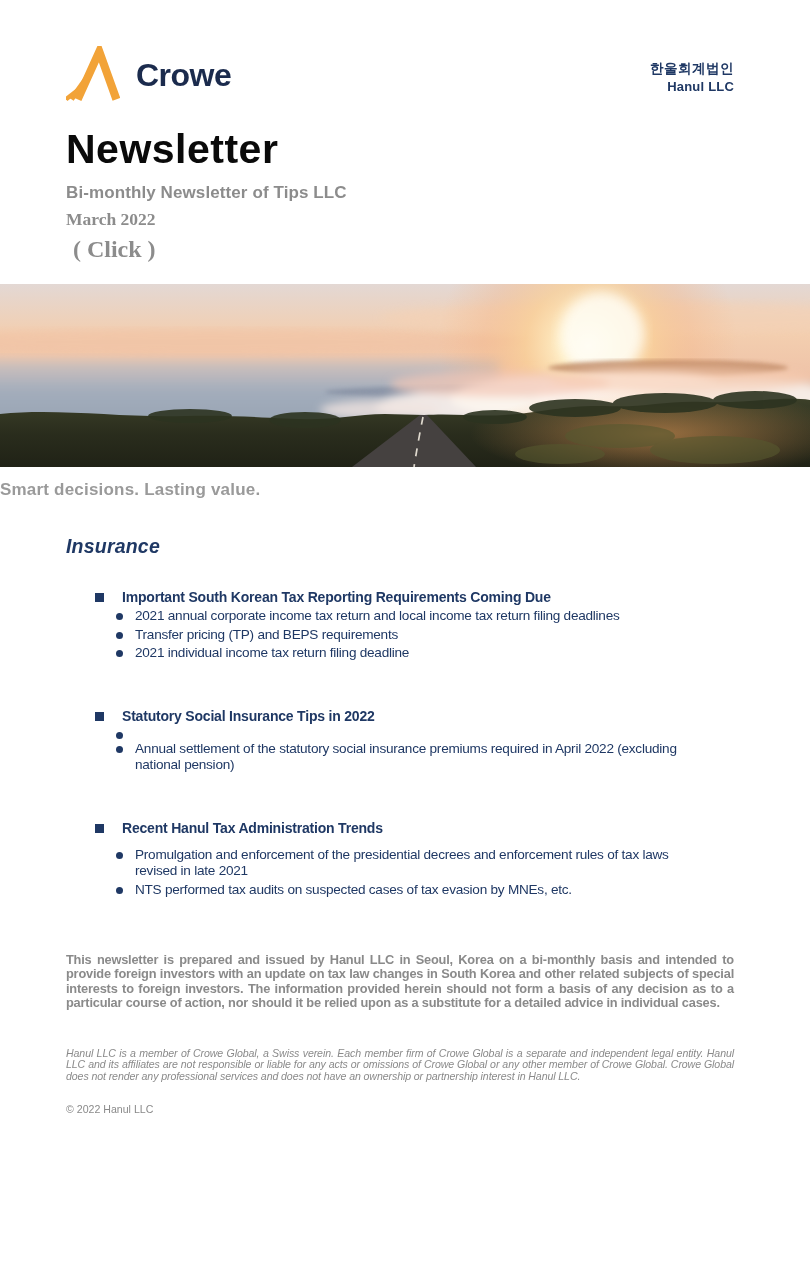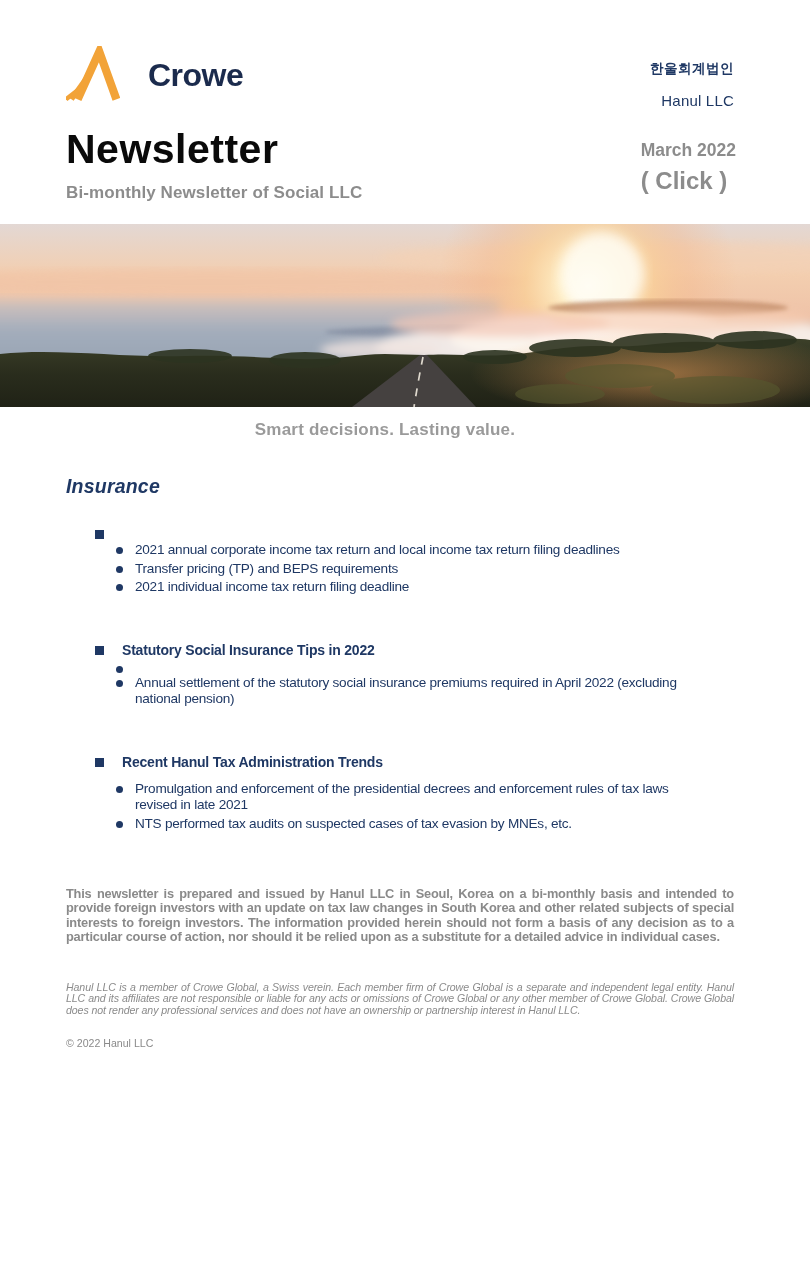--- a/index.html
+++ b/index.html
@@ -9,46 +9,47 @@
   }
   .page {
     position:relative; width:810px; height:1270px; background:#fff;
     font-family:"Liberation Sans", sans-serif; overflow:hidden; margin:0 auto;
   }
   
   .header {
     display:flex; justify-content:space-between; align-items:flex-start;
     padding:46px 76px 0 66px; height:112px;
   }
-  .logo { display:flex; align-items:center; gap:28px; }
+  .logo { display:flex; align-items:center; gap:16px; }
   .logo-mark { width:54px; height:58px; }
   .logo-word {
     font-size:32px; font-weight:700; color:var(--logo-navy); letter-spacing:-0.5px;
   }
   .firm-block { text-align:right; margin-top:14px; color:var(--navy); }
   .firm-kr { font-size:13.5px; font-weight:700; letter-spacing:0.5px; }
-  .firm-en { font-size:15px; font-weight:400; margin-top:14px; letter-spacing:0.2px; }
+  .firm-en { font-size:13px; font-weight:700; margin-top:1px; letter-spacing:0.2px; }
   
   .title-row {
     display:flex; justify-content:space-between; align-items:flex-start;
     padding:14px 74px 0 66px;
+    flex-direction:column;
   }
   .nl-title {
     font-size:41px; font-weight:700; color:#0a0a0a; letter-spacing:0.5px;
   }
   .nl-sub {
     font-size:17px; font-weight:700; color:var(--gray); margin-top:10px; letter-spacing:0.1px;
   }
-  .date-block { text-align:left; margin-top:14px; color:var(--gray); }
+  .date-block { text-align:right; margin-top:6px; color:var(--gray);font-family:Liberation Serif, serif; }
   .date-line { font-size:17.5px; font-weight:700; }
   .click-line { font-size:24px; font-weight:700; margin-top:6px; cursor:pointer; }
   
   .hero { margin-top:21px; width:810px; height:183px; overflow:hidden; line-height:0; }
   .tagline {
-    text-align:center; padding-right:40px; margin-top:13px;
+    text-align:left; padding-right:40px; margin-top:13px;
     font-size:17px; font-weight:700; color:#9a9a9a; letter-spacing:0.2px;
   }
   
   .contents-heading {
     margin:35px 0 0 66px; font-size:19.5px; font-weight:700; font-style:italic;
     color:var(--navy); letter-spacing:0.2px;
   }
   .toc { margin-top:31px; }
   .toc-section { margin-bottom:46px; }
   .toc-title-row { display:flex; align-items:baseline; padding-left:95px; }
@@ -103,21 +104,21 @@
     </div>
     <div class="firm-block">
       <div class="firm-kr">한울회계법인</div>
       <div class="firm-en">Hanul LLC</div>
     </div>
   </div>
 
   <div class="title-row">
     <div>
       <div class="nl-title">Newsletter</div>
-      <div class="nl-sub">Bi-monthly Newsletter of Social LLC</div>
+      <div class="nl-sub">Bi-monthly Newsletter of Tips LLC</div>
     </div>
     <div class="date-block">
       <div class="date-line">March 2022</div>
       <div class="click-line">( Click )</div>
     </div>
   </div>
 
   <div class="hero">
     <svg width="810" height="183" viewBox="0 0 810 183" preserveAspectRatio="none">
       <defs>
@@ -207,20 +208,21 @@
   </div>
 
   <div class="tagline">Smart decisions. Lasting value.</div>
 
   <div class="contents-heading">Insurance</div>
 
   <div class="toc">
     <div class="toc-section">
       <div class="toc-title-row">
         <span class="sq-bullet"></span>
+        <span class="toc-title">Important South Korean Tax Reporting Requirements Coming Due</span>
       </div>
       <div class="toc-items">
     <div class="toc-item">
       <span class="dot-bullet"></span>
       <span class="toc-item-text">2021 annual corporate income tax return and local income tax return filing deadlines</span>
     </div>
 
     <div class="toc-item">
       <span class="dot-bullet"></span>
       <span class="toc-item-text">Transfer pricing (TP) and BEPS requirements</span>

